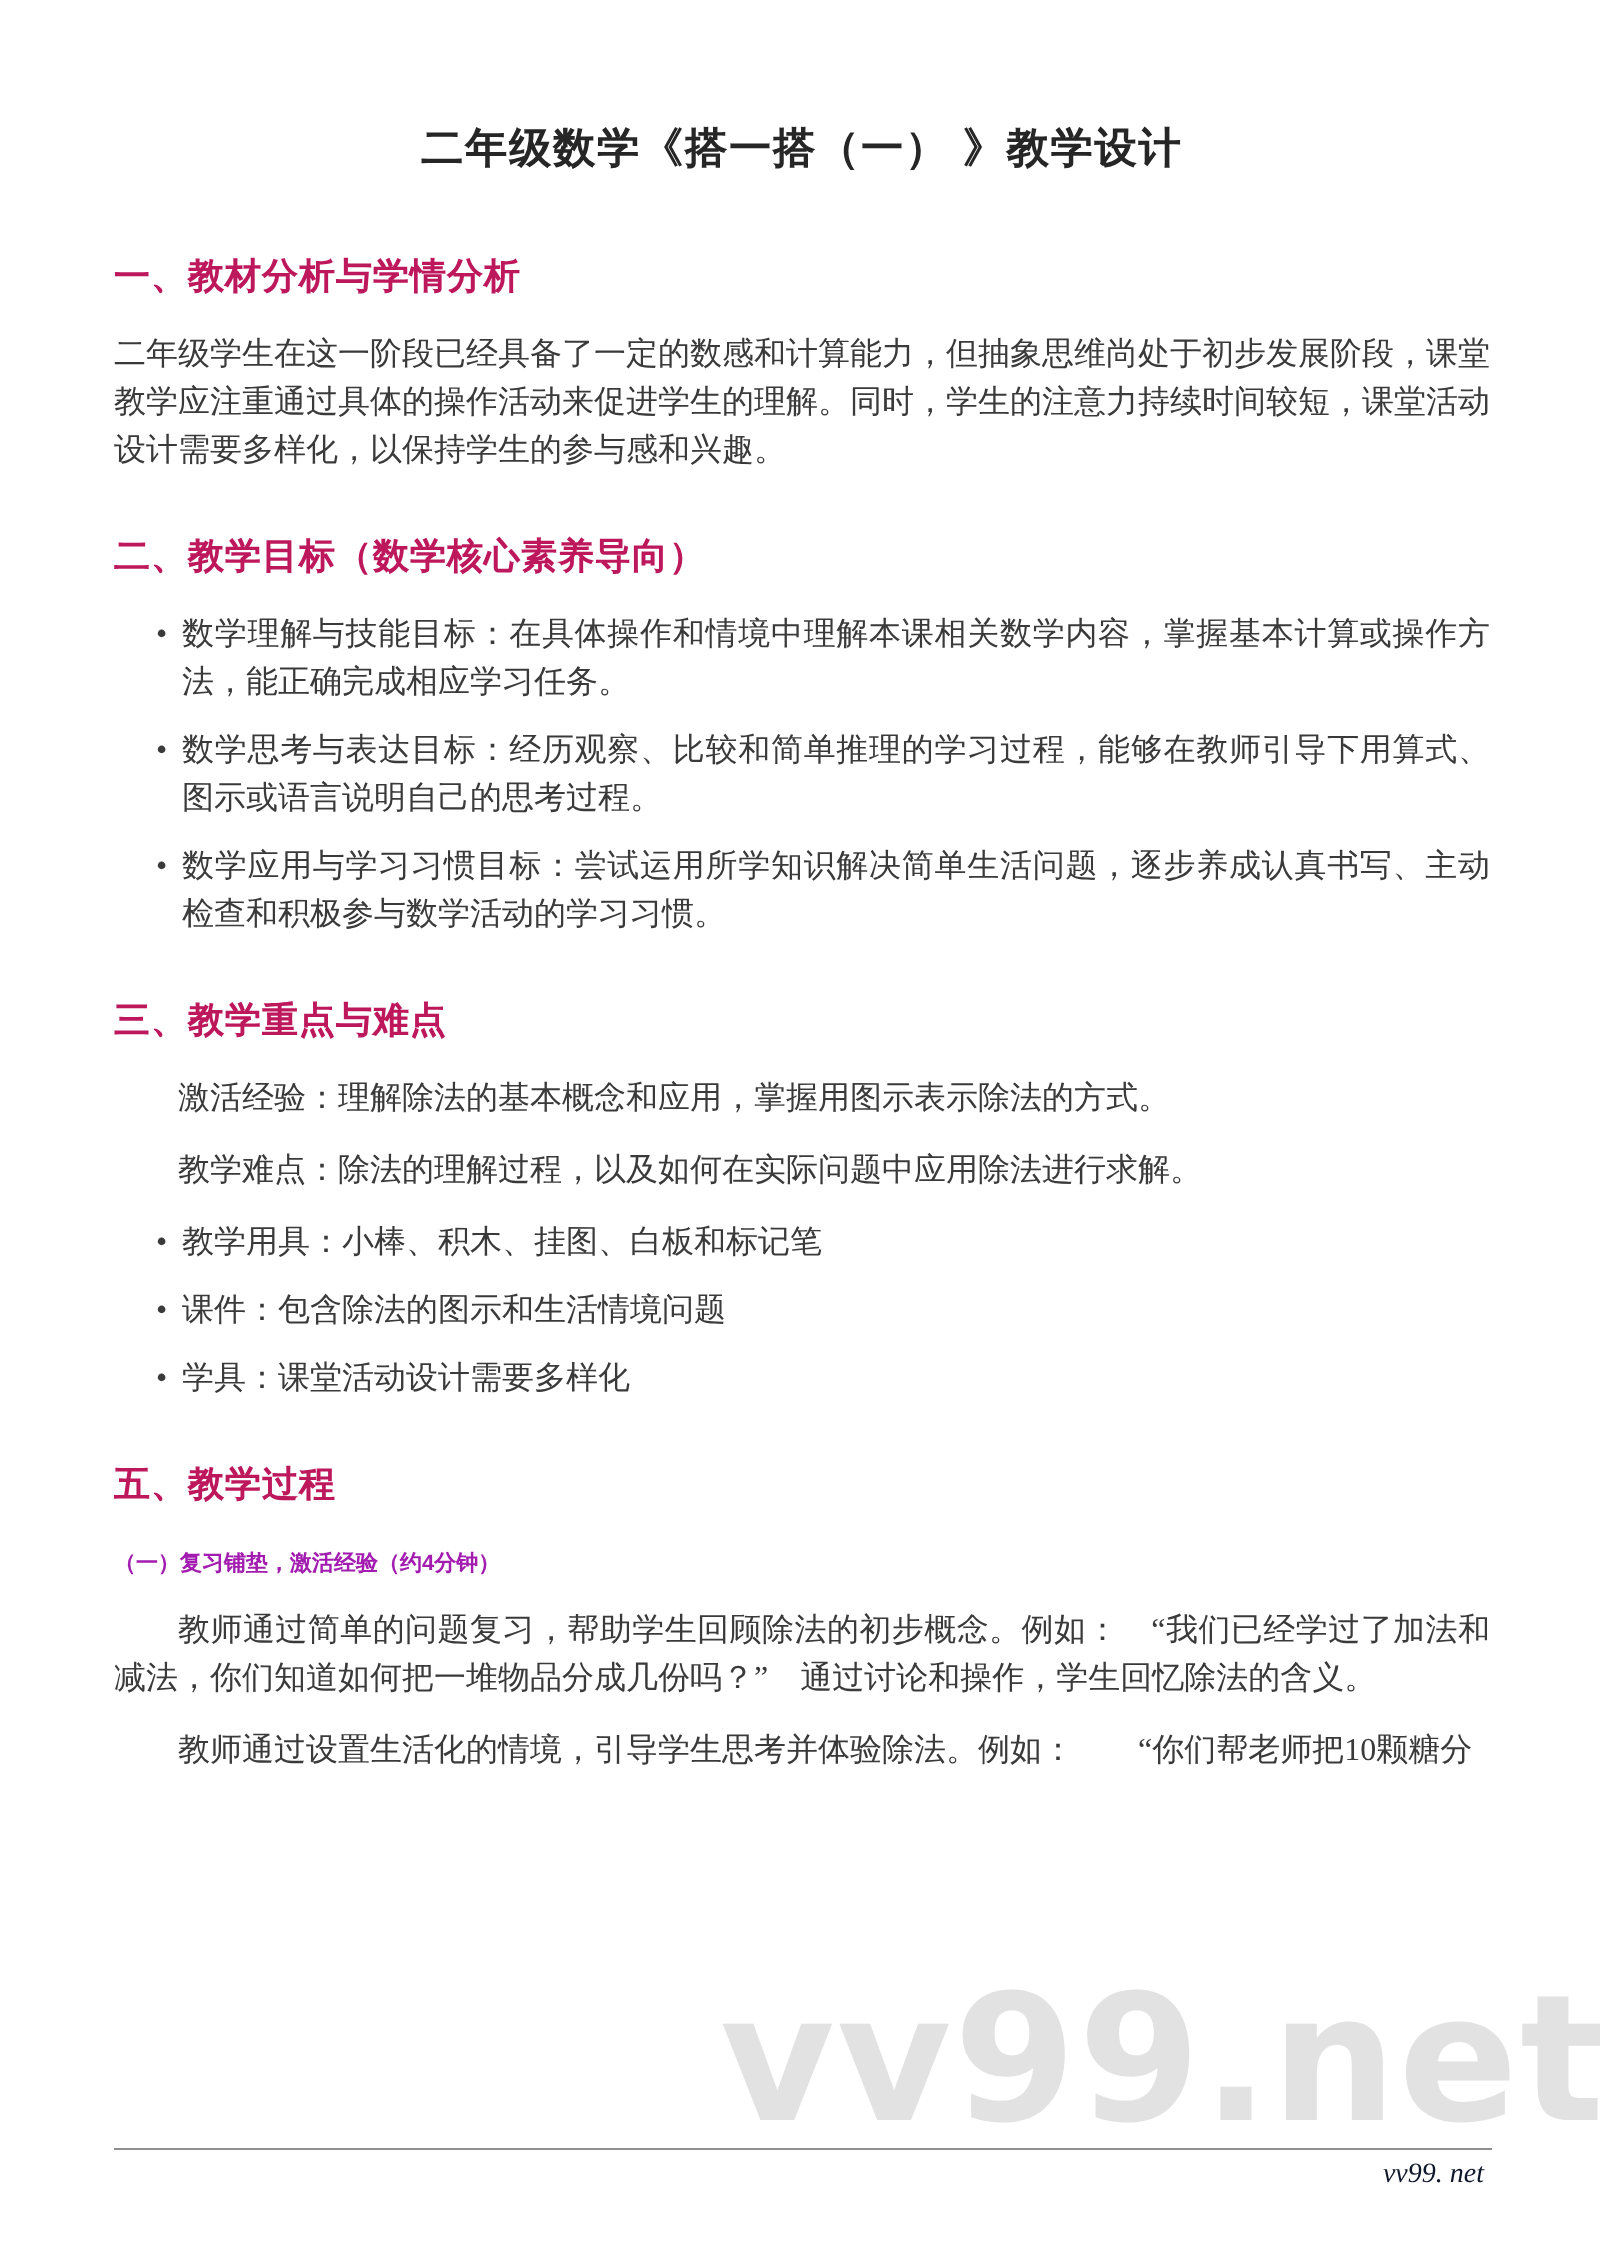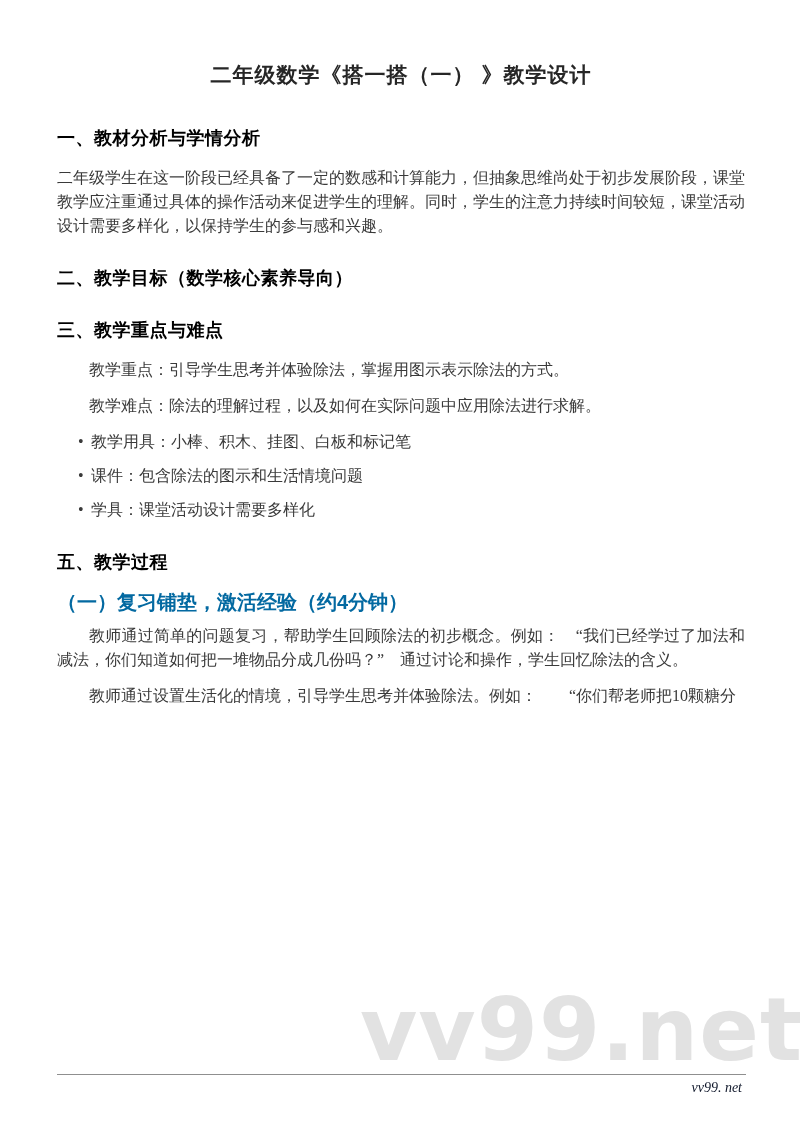--- a/index.html
+++ b/index.html
@@ -42,30 +42,30 @@
     color: #262626;
     text-align: center;
     line-height: 26px;
     letter-spacing: 1px;
     margin: 62px 0 38px 0;
   }
   .h2 {
     font-family: "Liberation Sans", "DejaVu Sans", sans-serif;
     font-size: 18px;
     font-weight: bold;
-    color: #000000;
+    color: #be185d;
     line-height: 24px;
     letter-spacing: 0.5px;
     margin: 28px 0 16px 0;
   }
   .h3 {
     font-family: "Liberation Sans", "DejaVu Sans", sans-serif;
-    font-size: 20px;
+    font-size: 11px;
     font-weight: bold;
-    color: #0369a1;
+    color: #a21caf;
     line-height: 24px;
     margin: 8px 0 10px 0;
   }
   .para {
     font-size: 16px;
     line-height: 24px;
     color: #3a3a3a;
     text-align: justify;
     margin: 0 0 12px 0;
   }
@@ -115,22 +115,27 @@
 <body>
 
 <div class="page">
   <div class="watermark">vv99.net</div>
   <div class="content">
     <h1 class="title">二年级数学《搭一搭（一） 》教学设计</h1>
     <div>
         <div class="h2">一、教材分析与学情分析</div>
         <p class="para">二年级学生在这一阶段已经具备了一定的数感和计算能力，但抽象思维尚处于初步发展阶段，课堂教学应注重通过具体的操作活动来促进学生的理解。同时，学生的注意力持续时间较短，课堂活动设计需要多样化，以保持学生的参与感和兴趣。</p>
         <div class="h2">二、教学目标（数学核心素养导向）</div>
+        <ul class="bullets">
+          <li>数学理解与技能目标：在具体操作和情境中理解本课相关数学内容，掌握基本计算或操作方法，能正确完成相应学习任务。</li>
+          <li>数学思考与表达目标：经历观察、比较和简单推理的学习过程，能够在教师引导下用算式、图示或语言说明自己的思考过程。</li>
+          <li>数学应用与学习习惯目标：尝试运用所学知识解决简单生活问题，逐步养成认真书写、主动检查和积极参与数学活动的学习习惯。</li>
+        </ul>
         <div class="h2">三、教学重点与难点</div>
-        <p class="para indent">教学重点：引导学生思考并体验除法，掌握用图示表示除法的方式。</p>
+        <p class="para indent">激活经验：理解除法的基本概念和应用，掌握用图示表示除法的方式。</p>
         <p class="para indent">教学难点：除法的理解过程，以及如何在实际问题中应用除法进行求解。</p>
         <ul class="bullets">
           <li>教学用具：小棒、积木、挂图、白板和标记笔</li>
           <li>课件：包含除法的图示和生活情境问题</li>
           <li>学具：课堂活动设计需要多样化</li>
         </ul>
         <div class="h2">五、教学过程</div>
         <div class="h3">（一）复习铺垫，激活经验（约4分钟）</div>
         <p class="para indent">教师通过简单的问题复习，帮助学生回顾除法的初步概念。例如：　“我们已经学过了加法和减法，你们知道如何把一堆物品分成几份吗？”　通过讨论和操作，学生回忆除法的含义。</p>
         <p class="para indent">教师通过设置生活化的情境，引导学生思考并体验除法。例如：　　“你们帮老师把10颗糖分</p>

